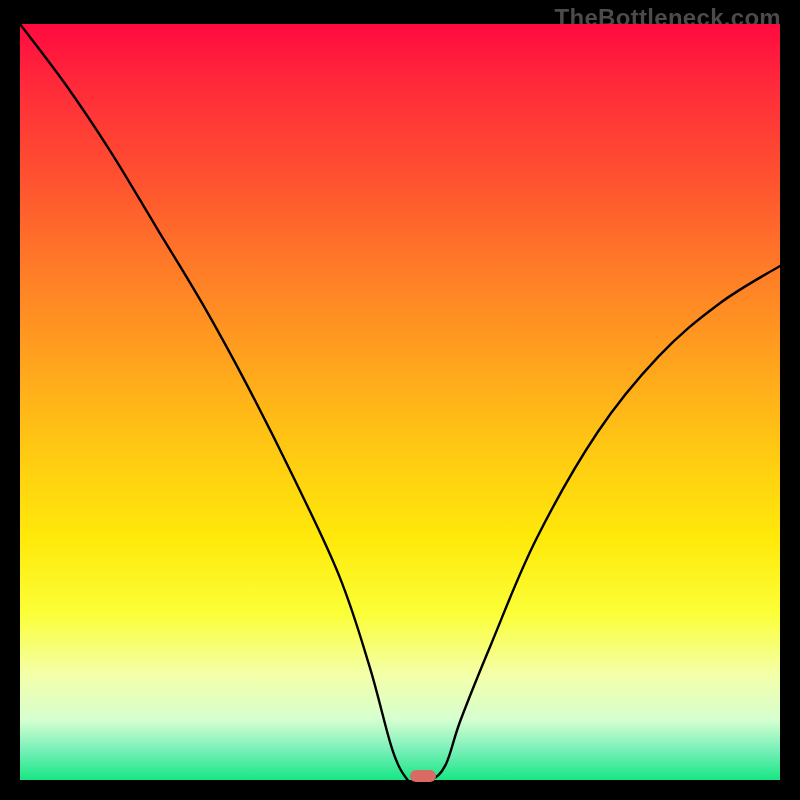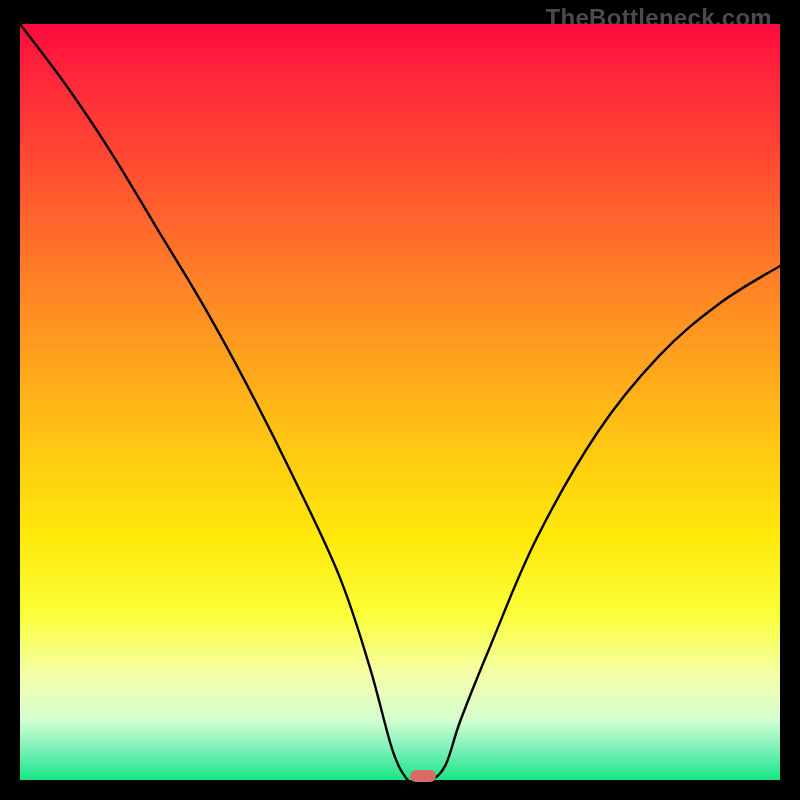--- a/index.html
+++ b/index.html
@@ -13,21 +13,21 @@
   }
   .frame {
     position: relative;
     width: 800px;
     height: 800px;
     background: #000;
   }
   .watermark {
     position: absolute;
     top: 4px;
-    right: 28px;
+    right: 19px;
     color: #4b4b4b;
     font-size: 24px;
     font-weight: 600;
     letter-spacing: 0.3px;
     user-select: none;
   }
   .plot-area {
     position: absolute;
     left: 20px;
     top: 24px;

